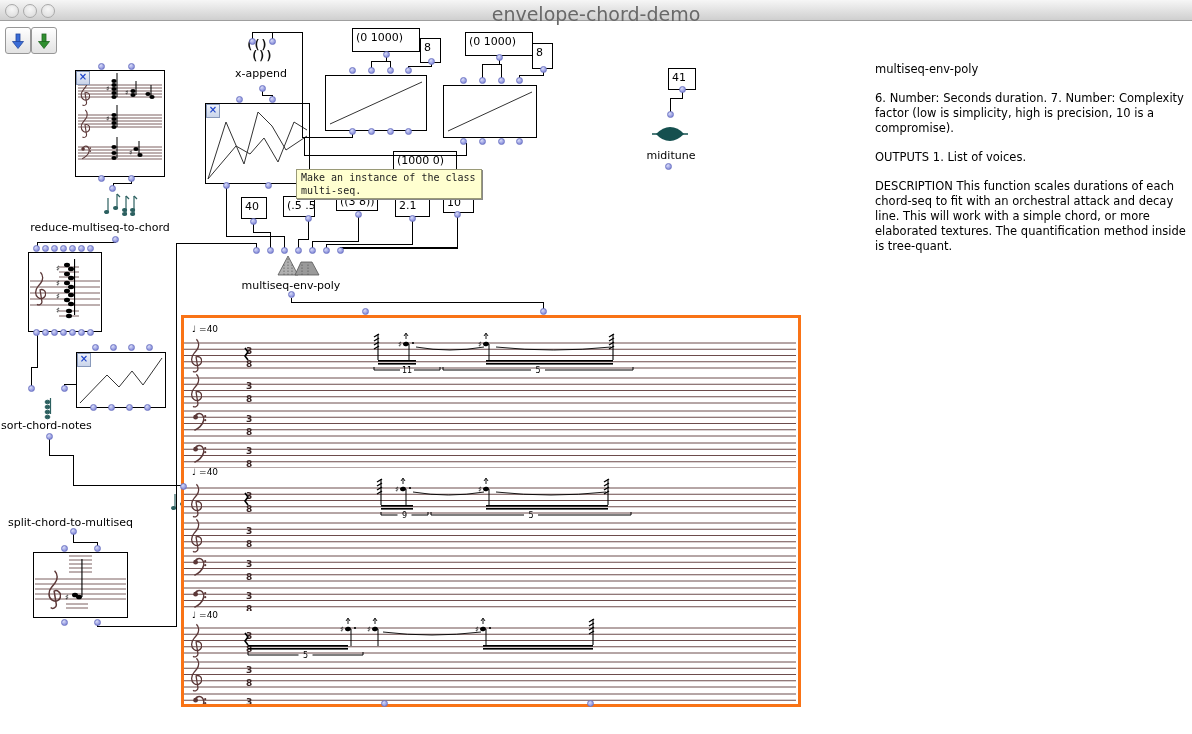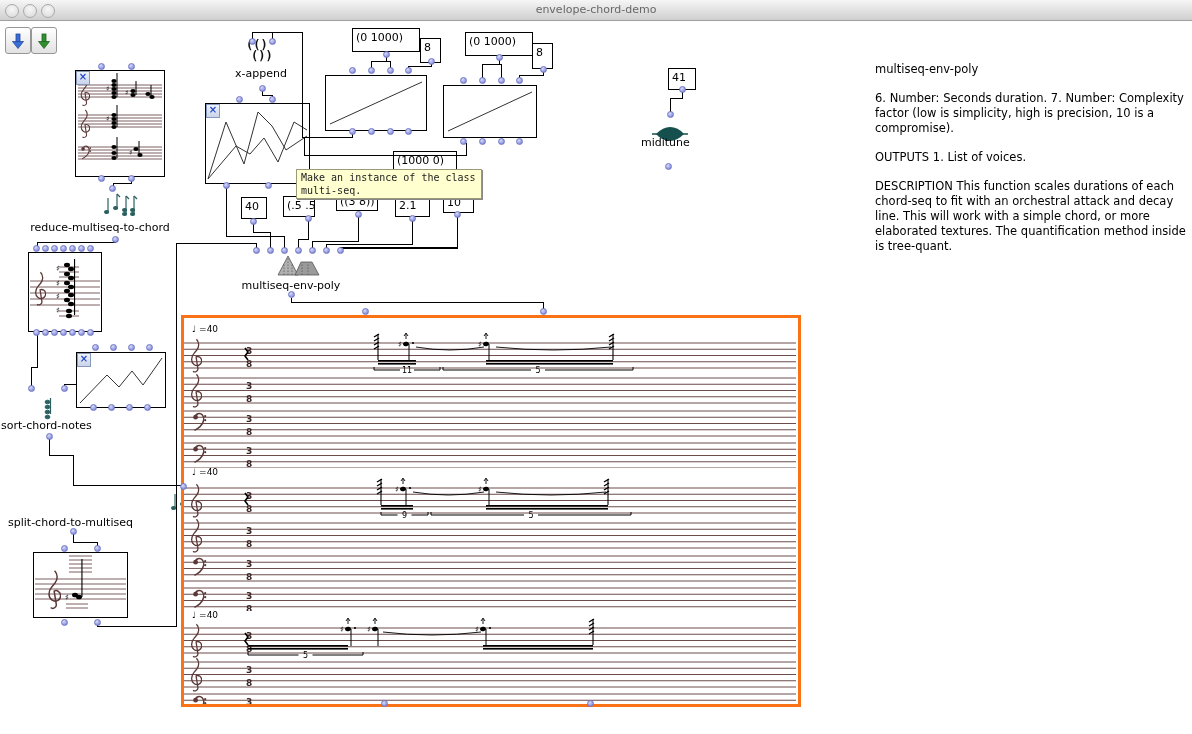--- a/index.html
+++ b/index.html
@@ -1,21 +1,21 @@
 <!DOCTYPE html>
 <html><head>
 <meta charset="utf-8">
 <style>
   html,body{margin:0;padding:0;}
   #canvas{position:relative;width:1192px;height:734px;background:#fff;overflow:hidden;
           font-family:"DejaVu Sans","Liberation Sans",sans-serif;}
   
   .titlebar{position:absolute;left:0;top:0;width:1192px;height:20px;
             background:linear-gradient(#f6f6f6,#cfcfcf);border-bottom:1px solid #9f9f9f;}
-  .title{position:absolute;left:0;top:3px;width:100%;text-align:center;font-size:11px;color:#686868;}
+  .title{position:absolute;left:0;top:3px;width:100%;text-align:center;font-size:19px;color:#686868;}
   .tl{position:absolute;top:4px;width:12px;height:12px;border-radius:50%;
       border:1px solid #a9a9a9;background:radial-gradient(circle at 50% 35%,#f7f7f7,#d8d8d8);}
   
   .tbtn{position:absolute;width:24px;height:25px;border:1px solid #979797;border-radius:3px;
         background:linear-gradient(#ffffff,#e2e2e2);display:flex;align-items:center;justify-content:center;}
   
   .box{position:absolute;border:1px solid #000;background:#fff;box-sizing:border-box;}
   .vbox{position:absolute;border:1px solid #000;background:#fff;box-sizing:border-box;
         font-size:11px;color:#000;padding:2px 2px 0 3px;white-space:nowrap;overflow:hidden;}
   .lbl{position:absolute;font-size:11px;color:#000;white-space:nowrap;}
@@ -305,21 +305,21 @@
     <polygon points="18,22 24,9 35,9 42,22" fill="#9a9a9a" stroke="#555" stroke-width="0.8"></polygon>
     <line x1="25" y1="22" x2="25" y2="10" stroke="#555" stroke-width="0.7" stroke-dasharray="1.5,1.5"></line>
     <line x1="31" y1="22" x2="31" y2="10" stroke="#555" stroke-width="0.7" stroke-dasharray="1.5,1.5"></line>
   </svg>
   <div class="lbl" style="left:234px;top:279px;width:114px;text-align:center">multiseq-env-poly</div>
 
   <svg class="iconnotes" style="left:652px;top:126px" width="36" height="16">
     <line x1="0" y1="8" x2="36" y2="8" stroke="#15504f" stroke-width="1.4"></line>
     <path d="M4 8 Q11 1 18 1 Q26 1 32 8 Q25 15 18 15 Q10 15 4 8 Z" fill="#15504f"></path>
   </svg>
-  <div class="lbl" style="left:641px;top:136px;width:60px;text-align:left">miditune</div>
+  <div class="lbl" style="left:641px;top:149px;width:60px;text-align:center">miditune</div>
 
   <div class="scorebox" id="scorebox">
       <svg width="612" height="150" style="position:absolute;left:0;top:0px">
         <text x="8" y="14" font-size="9" fill="#000" font-family="DejaVu Sans">♩ =40</text>
         <line x1="0" y1="25" x2="612" y2="25" stroke="#5c3838" stroke-width="0.9"></line>
         <line x1="0" y1="31.25" x2="612" y2="31.25" stroke="#5c3838" stroke-width="0.9"></line>
         <line x1="0" y1="37.5" x2="612" y2="37.5" stroke="#5c3838" stroke-width="0.9"></line>
         <line x1="0" y1="43.75" x2="612" y2="43.75" stroke="#5c3838" stroke-width="0.9"></line>
         <line x1="0" y1="50" x2="612" y2="50" stroke="#5c3838" stroke-width="0.9"></line>
         <use href="#clef-g" x="5" y="19" width="13" height="38"></use>

